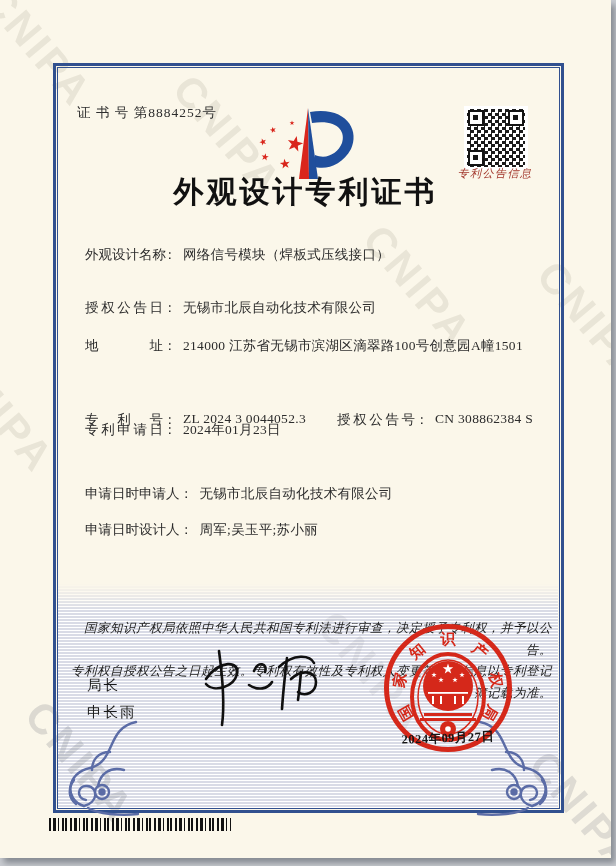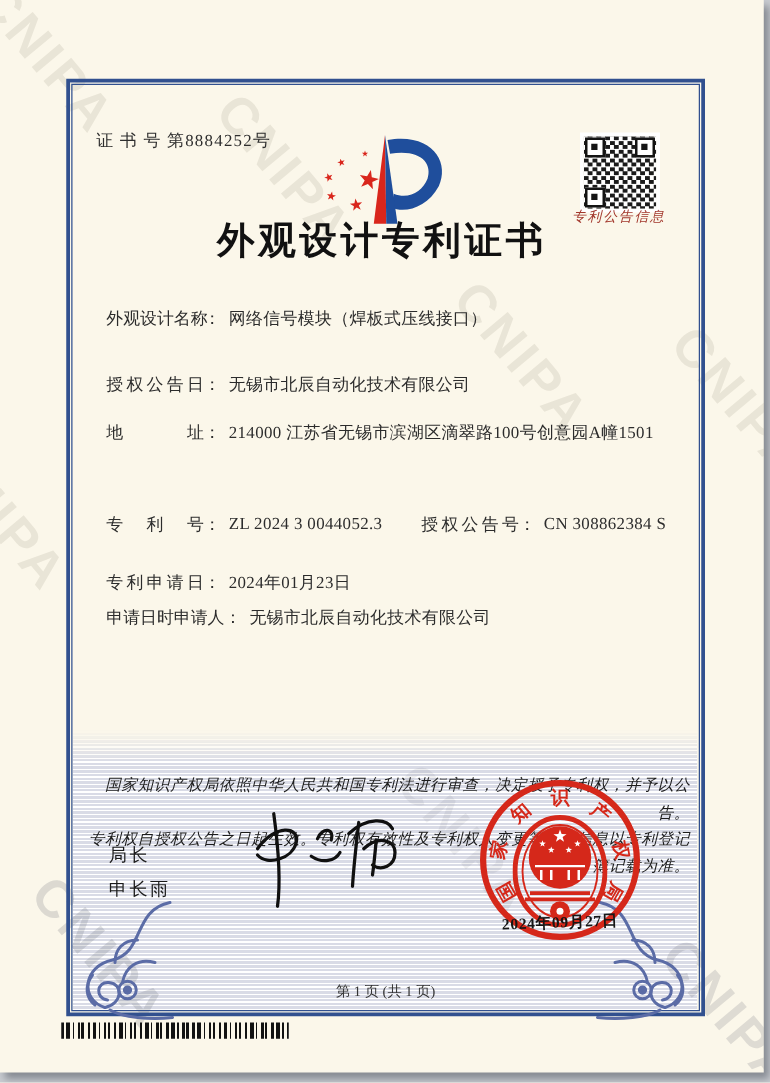--- a/index.html
+++ b/index.html
@@ -59,21 +59,21 @@
   .title{position:absolute;left:0;top:172px;width:611px;z-index:5;margin:0;text-align:center;
       font-size:30px;font-weight:700;letter-spacing:3px;color:#111;}
   
   .row{position:absolute;left:85px;width:480px;height:20px;z-index:5;font-size:13.5px;color:#2c2c2c;white-space:nowrap;}
   .lbl{display:inline-block;width:78px;text-align:justify;text-align-last:justify;vertical-align:top;}
   .lbl-wide{display:inline-block;width:auto;text-align:center;text-align-last:auto;vertical-align:top;}
   .colon{display:inline-block;width:14px;vertical-align:top;}
   .val{margin-left:6px;letter-spacing:.3px;}
   .right-col{position:absolute;left:252px;top:0;}
   .r1{top:246px}.r2{top:299px}.r3{top:337px}.r4{top:374px}
-  .r5{top:411px}.r6{top:457px}.r7{top:485px}.r8{top:521px}
+  .r5{top:411px}.r6{top:421px}.r7{top:485px}.r8{top:521px}
   
   .legal{position:absolute;left:66px;top:579px;width:486px;z-index:5;
       font-size:12.5px;line-height:21.5px;color:#1c1c1c;text-align:right;
       font-style:italic;letter-spacing:.5px;margin-top:39px;}
   
   .sig-block{position:absolute;left:87px;top:672px;z-index:5;
       font-family:"Liberation Sans","DejaVu Sans",sans-serif;
       font-size:14.5px;line-height:27px;color:#1b1b1b;letter-spacing:2px;}
   .sig-script{position:absolute;left:182px;top:643px;z-index:5;}
   
@@ -157,20 +157,23 @@
     <span class="lbl">专利号</span><span class="colon">：</span><span class="val">ZL 2024 3 0044052.3</span>
     <span class="right-col">
       <span class="lbl">授权公告号</span><span class="colon">：</span><span class="val">CN 308862384 S</span>
     </span>
   </div>
   <div class="row r6">
     <span class="lbl">专利申请日</span><span class="colon">：</span><span class="val">2024年01月23日</span>
   </div>
   <div class="row r7">
     <span class="lbl-wide">申请日时申请人</span><span class="colon">：</span><span class="val">无锡市北辰自动化技术有限公司</span>
+  </div>
+  <div class="row r8">
+    <span class="lbl-wide">申请日时设计人</span><span class="colon">：</span><span class="val">周军;吴玉平;苏小丽</span>
   </div>
 
   <div class="legal">
     <div>国家知识产权局依照中华人民共和国专利法进行审查，决定授予专利权，并予以公告。</div>
     <div>专利权自授权公告之日起生效。专利权有效性及专利权人变更等法律信息以专利登记簿记载为准。</div>
   </div>
 
   <div class="sig-block">
     <div>局长</div>
     <div>申长雨</div>
@@ -235,16 +238,15 @@
     <path d="M86,4 C56,10 66,44 40,50 C16,55 14,82 34,88"></path>
     <path d="M34,88 c14,-3 15,-19 3,-20 c-10,-1 -11,13 -1,14"></path>
     <path d="M60,34 C48,34 42,42 42,52"></path>
     <path d="M74,52 C60,48 50,56 48,68"></path>
     <circle cx="52" cy="74" r="7"></circle>
     <circle cx="52" cy="74" r="2.5" fill="#5b6ca6"></circle>
     <path d="M24,62 C18,70 18,80 26,86"></path>
     <path d="M88,96 C70,98 48,96 38,90"></path>
   </svg>
 
-  <div class="page-info">第 1 页 (共 1 页)</div>
   <div class="barcode"></div>
 
 </div>
 
 </body></html>

